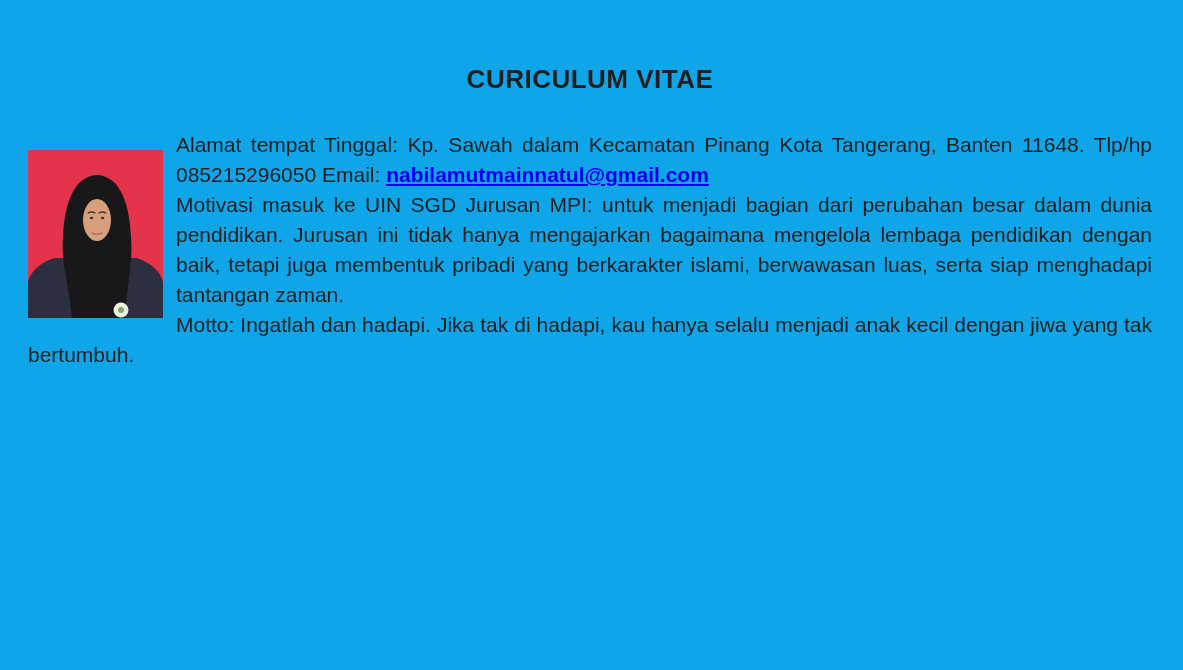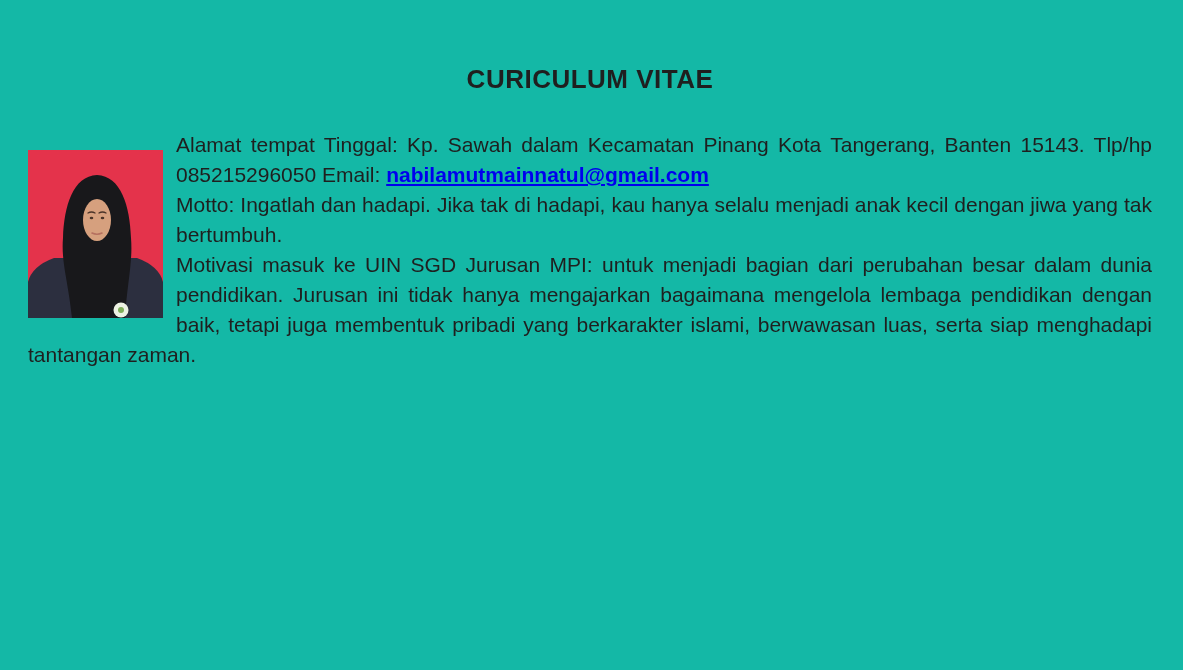--- a/index.html
+++ b/index.html
@@ -11,21 +11,21 @@
     width: 1183px;
     height: 670px;
     overflow: hidden;
     font-family: "Liberation Sans", "DejaVu Sans", sans-serif;
   }
   .page {
     box-sizing: border-box;
     width: 1183px;
     height: 670px;
     padding: 62px 31px 0 28px;
-    background: #14b8a6;
+    background: #0ea5e9;
   }
   .title {
     margin: 0 0 34px 0;
     font-size: 26px;
     line-height: 34px;
     font-weight: 700;
     text-align: center;
     letter-spacing: 0.5px;
   }
   .content {
@@ -72,21 +72,21 @@
         <path d="M60,63 Q63.5,61 67,63 M71,63 Q74.5,61 78,63" fill="none" stroke-width="1.4" stroke-linecap="round" stroke="#4a3328"></path>
         <ellipse cx="63.5" cy="68" rx="1.8" ry="1.2" fill="#4a3328"></ellipse>
         <ellipse cx="74.5" cy="68" rx="1.8" ry="1.2" fill="#4a3328"></ellipse>
         <path d="M64,83 Q69,85.5 74,83" fill="none" stroke-width="1.6" stroke-linecap="round" stroke="#b5705f"></path>
         <circle cx="93" cy="160" r="7.5" fill="#edf2e4"></circle>
         <circle cx="93" cy="160" r="3" fill="#7fae5a"></circle>
       </svg>
     </div>
 
 
-    <p class="para"><span>Alamat tempat Tinggal: Kp. Sawah dalam Kecamatan Pinang Kota Tangerang, Banten 15143. Tlp/hp 085215296050 Email: </span><a class="email" style="color: rgb(0, 0, 238);">nabilamutmainnatul@gmail.com</a></p>
+    <p class="para"><span>Alamat tempat Tinggal: Kp. Sawah dalam Kecamatan Pinang Kota Tangerang, Banten 11648. Tlp/hp 085215296050 Email: </span><a class="email" style="color: rgb(0, 0, 238);">nabilamutmainnatul@gmail.com</a></p>
 
 
+    <p class="para">Motivasi masuk ke UIN SGD Jurusan MPI: untuk menjadi bagian dari perubahan besar dalam dunia pendidikan. Jurusan ini tidak hanya mengajarkan bagaimana mengelola lembaga pendidikan dengan baik, tetapi juga membentuk pribadi yang berkarakter islami, berwawasan luas, serta siap menghadapi tantangan zaman.</p>
+
     <p class="para">Motto: Ingatlah dan hadapi. Jika tak di hadapi, kau hanya selalu menjadi anak kecil dengan jiwa yang tak bertumbuh.</p>
-
-    <p class="para">Motivasi masuk ke UIN SGD Jurusan MPI: untuk menjadi bagian dari perubahan besar dalam dunia pendidikan. Jurusan ini tidak hanya mengajarkan bagaimana mengelola lembaga pendidikan dengan baik, tetapi juga membentuk pribadi yang berkarakter islami, berwawasan luas, serta siap menghadapi tantangan zaman.</p>
 
   </div>
 </div>
 
 </body></html>

